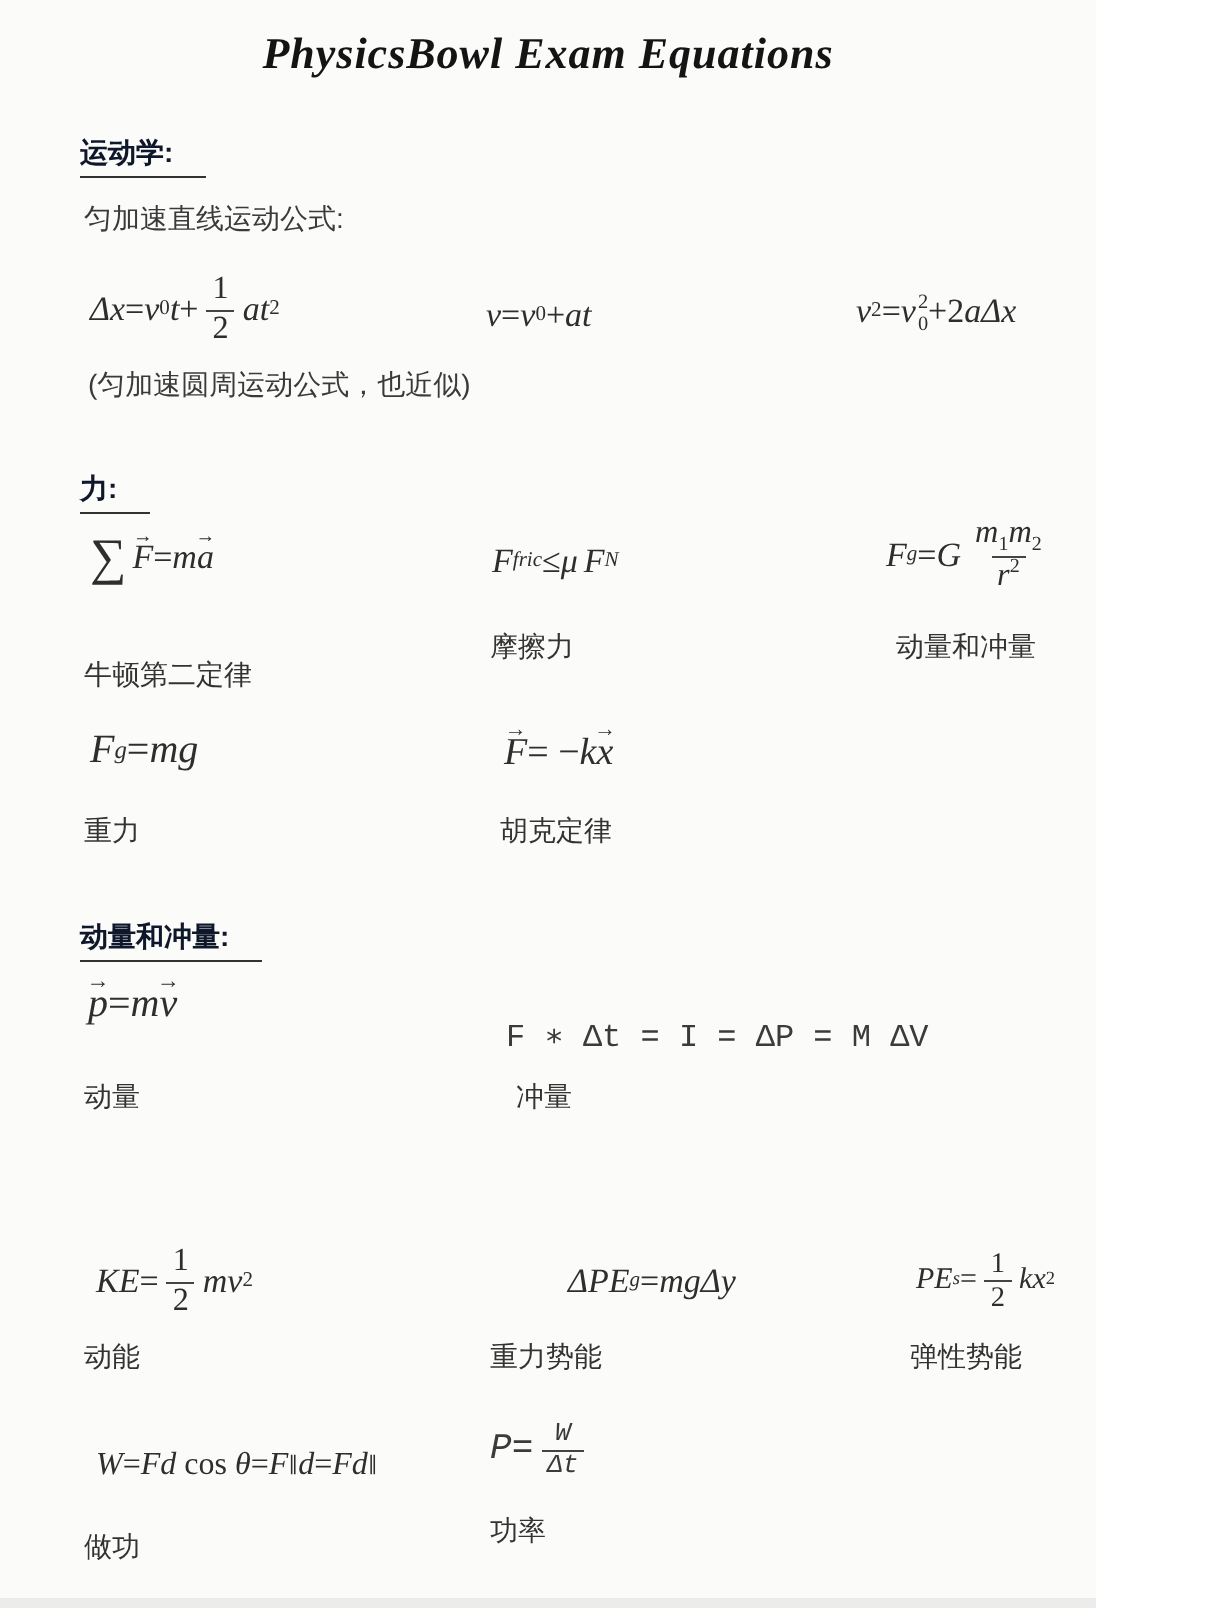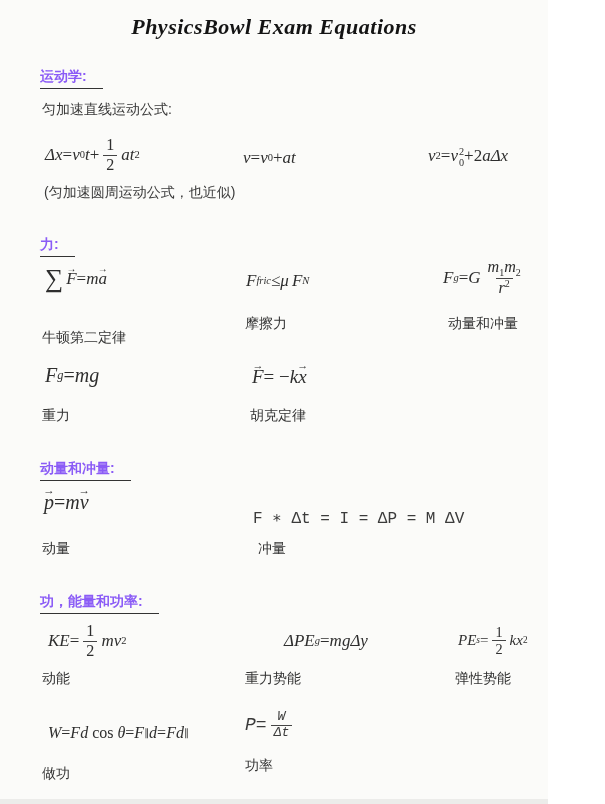--- a/index.html
+++ b/index.html
@@ -15,21 +15,21 @@
     position:absolute; top:14px; left:0; width:100%;
     text-align:center;
     font-family:"Liberation Serif", serif;
     font-weight:bold; font-style:italic;
     font-size:22px; color:#141414;
     letter-spacing:0.5px;
   }
   .heading{
     position:absolute;
     font-family:"Liberation Sans", sans-serif;
-    font-weight:bold; font-size:14px; color:#8b5cf6;
+    font-weight:bold; font-size:14px; color:#0f172a;
     border-bottom:1.5px solid #333;
     padding:0 16px 2px 0;
   }
   .txt{
     position:absolute;
     font-family:"Liberation Sans", sans-serif;
     font-size:14px; color:#3a3a3a;
   }
   .lab{
     position:absolute;
@@ -185,21 +185,20 @@
       <span> = </span>
       <span class="it">m</span>
       <span class="vec it">v</span>
     </span>
 
   <span class="eq-sans" style="left:253px; top:508px;">F ∗ Δt = I = ΔP = M ΔV</span>
 
   <div class="lab" style="left:42px; top:540px;">动量</div>
   <div class="lab" style="left:258px; top:540px;">冲量</div>
 
-  <div class="heading" style="left:40px; top:593px;">功，能量和功率:</div>
 
   <span class="eq" style="left:48px; top:622px;">
       <span class="it">KE</span>
       <span> = </span>
       <span class="frac">
         <span class="num">1</span>
         <span class="den">2</span>
       </span>
       <span class="it">mv</span>
       <sup>2</sup>

